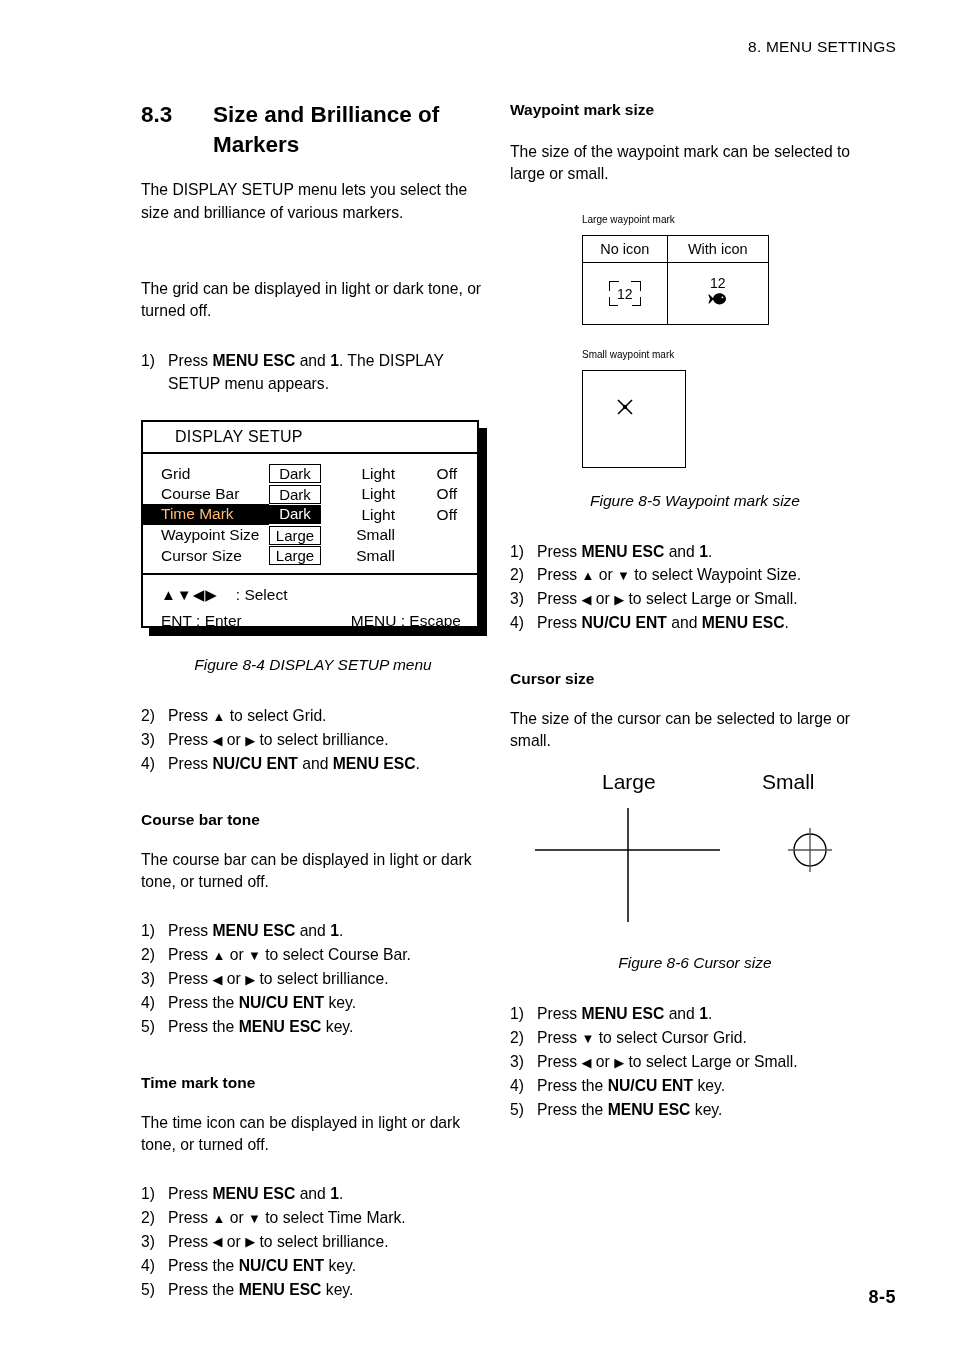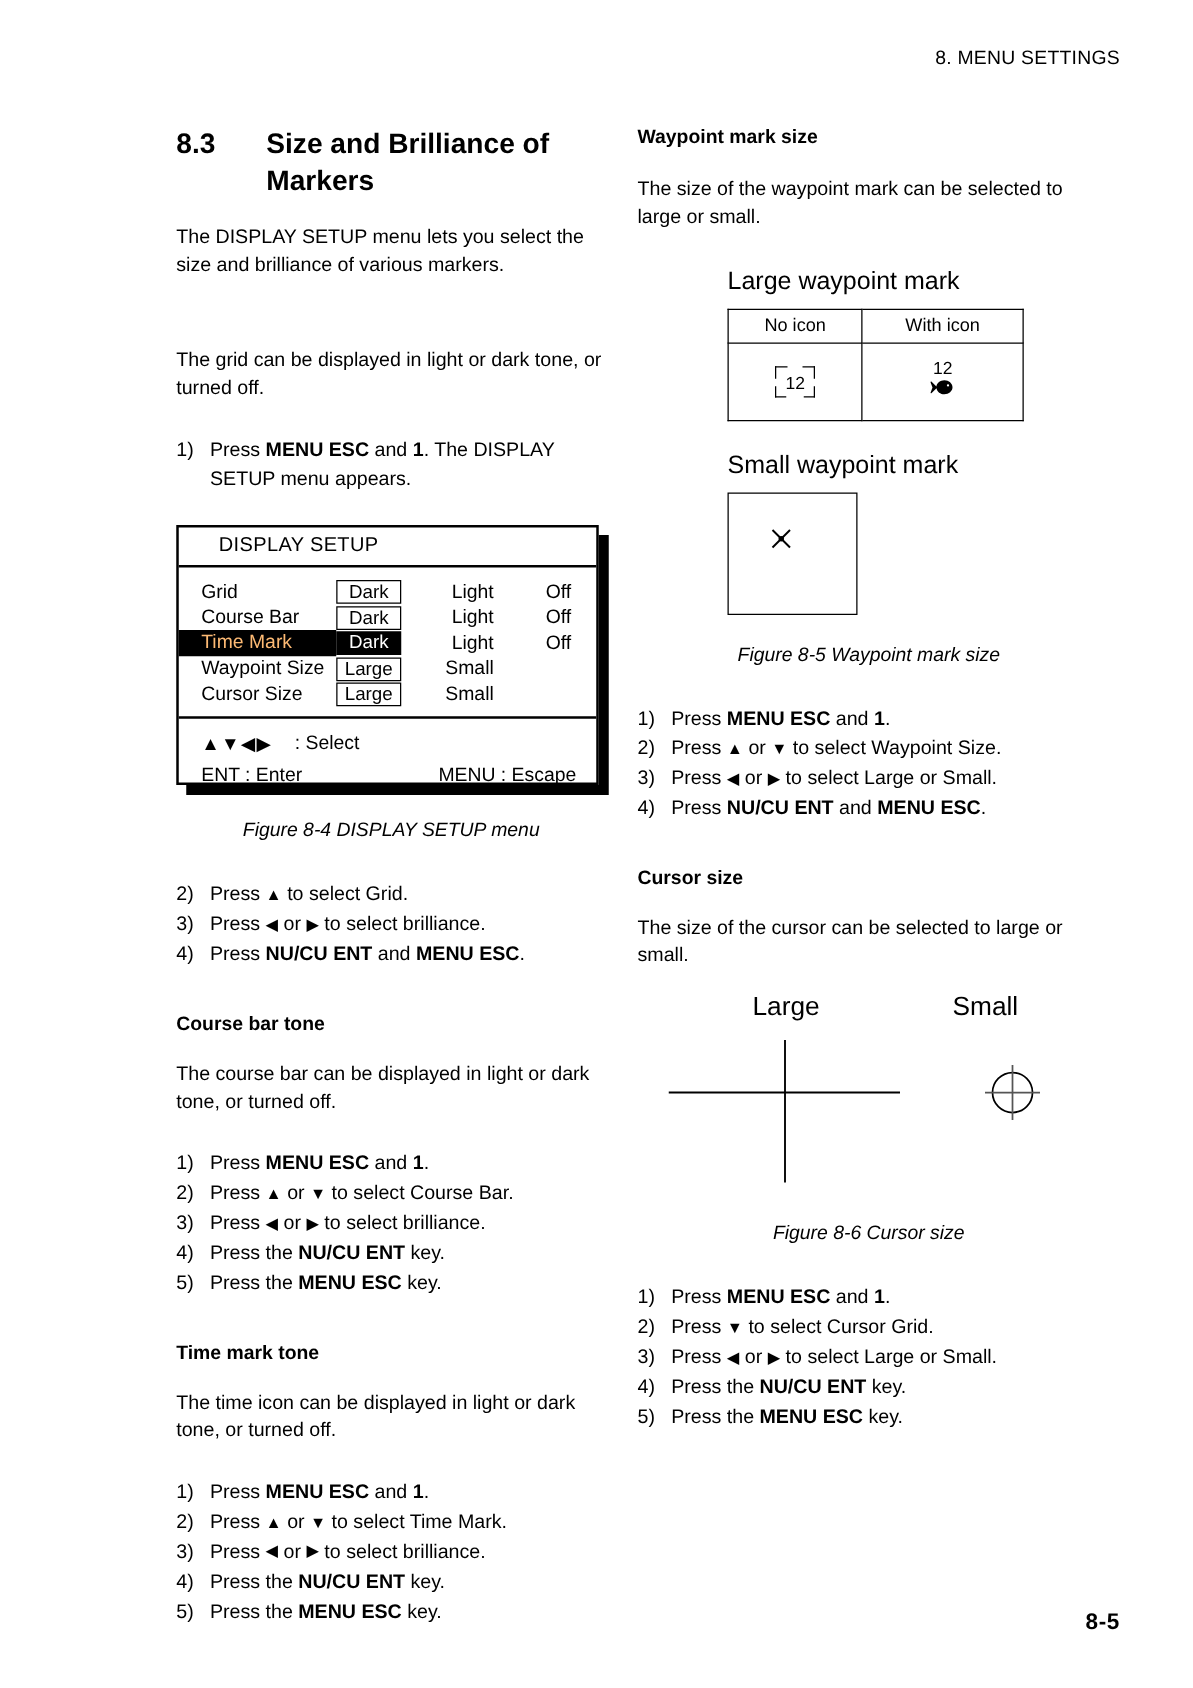--- a/index.html
+++ b/index.html
@@ -97,23 +97,23 @@
   .mf-line2 { display:flex; font-size:15.5px; padding:4px 16px 0 18px; }
   .mf-line2 .left { flex:1; }
 
   .figcap {
     font-size:15.5px; font-style:italic; text-align:center;
     width:344px;
   }
   .figcap-r { width:370px; }
 
   
-  .wp-label { font-size:20px; margin-left:72px; }
+  .wp-label { font-size:10px; margin-left:72px; }
   .wp-table {
-    margin-left:72px; width:237px; border:1.3px solid #000;
+    margin-left:72px; width:187px; border:1.3px solid #000;
     border-collapse:collapse;
     padding-left:27px;
   }
   .wp-table td, .wp-table th {
     border:1.3px solid #000; text-align:center; font-weight:normal;
   }
   .wp-head td { height:27px; font-size:14.5px; }
   .wp-body td { height:62px; vertical-align:middle; }
 
   .brackets {

